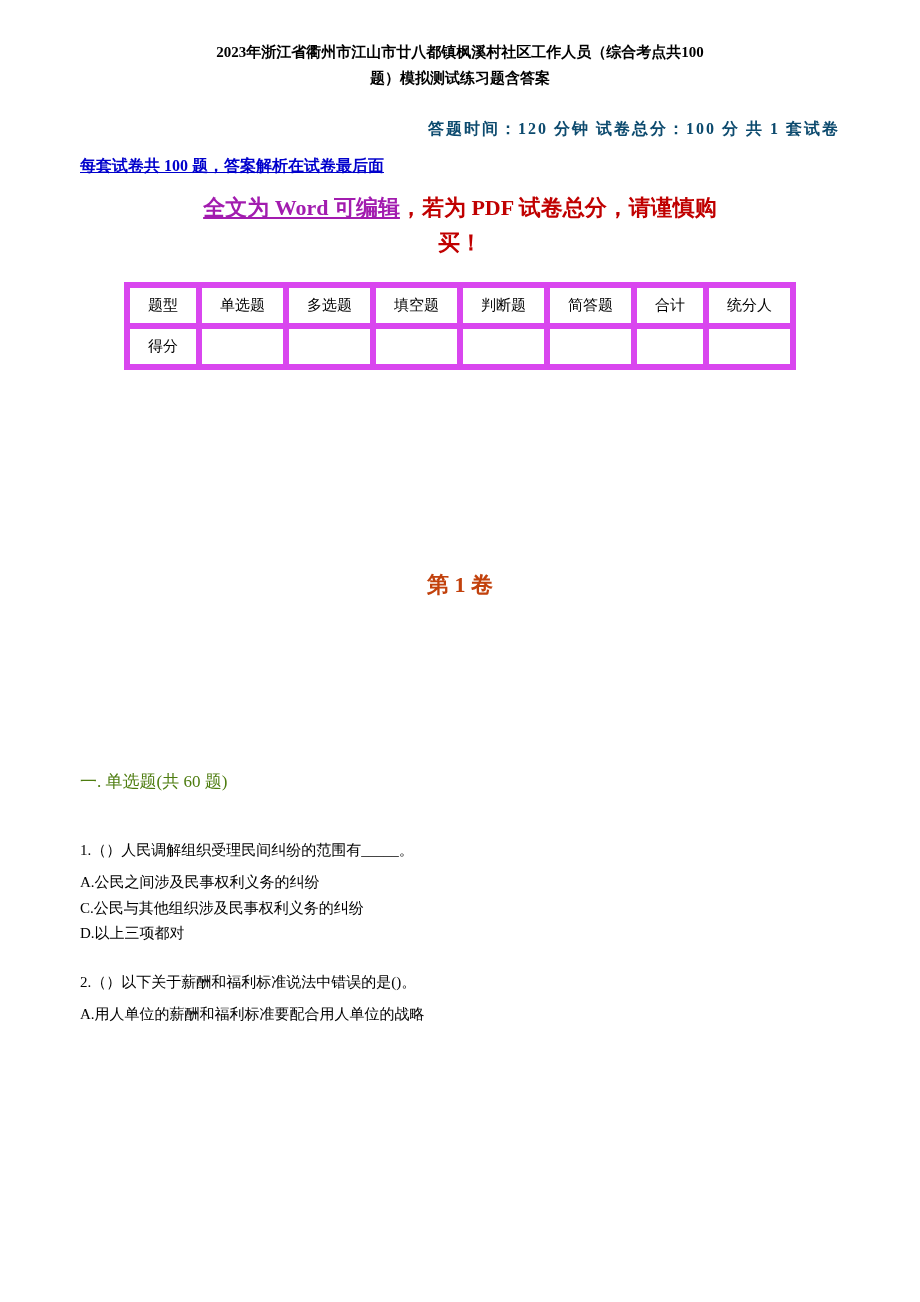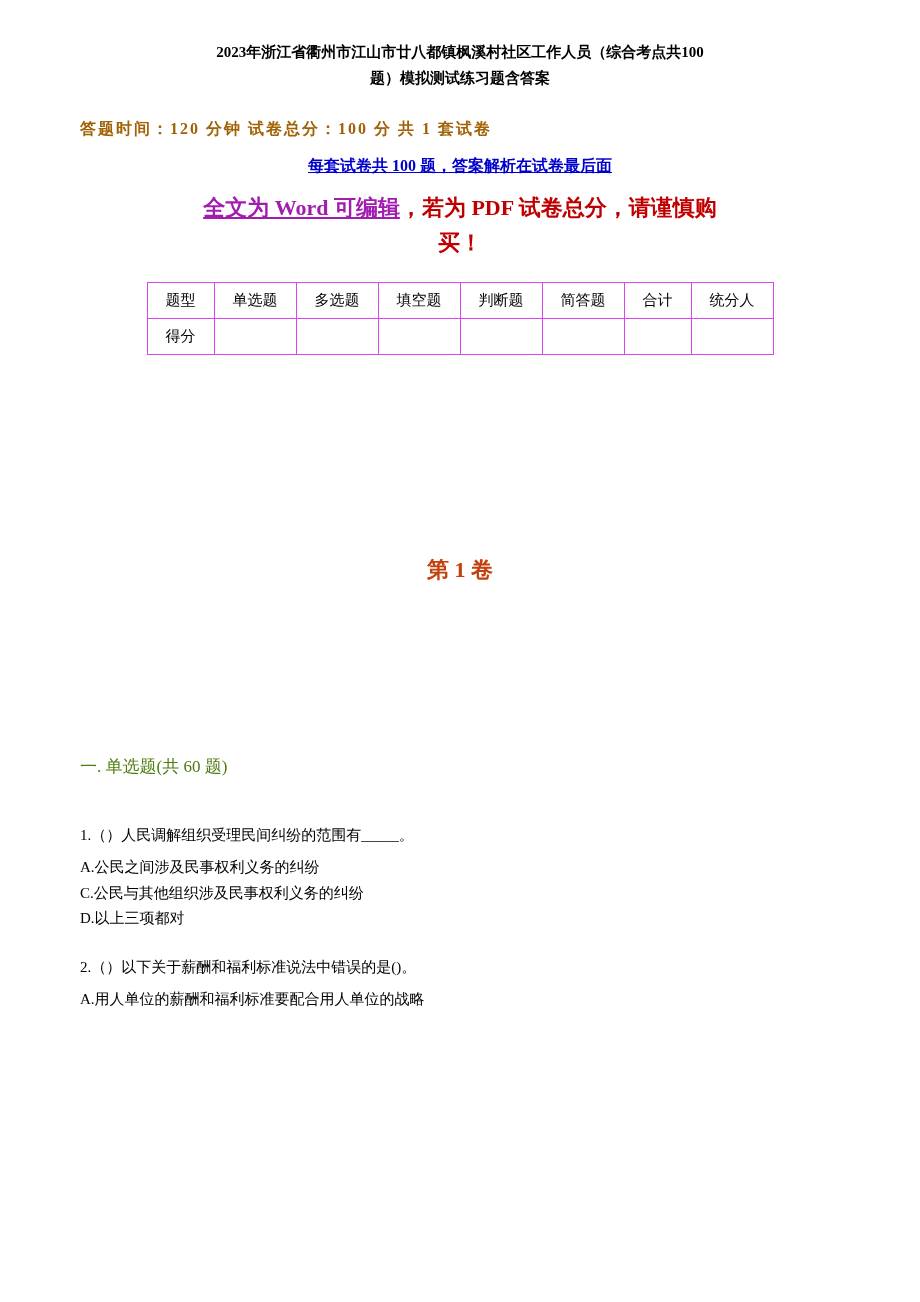--- a/index.html
+++ b/index.html
@@ -18,29 +18,29 @@
     }
     .document-title {
       text-align: center;
       color: #000000;
       font-size: 15px;
       font-weight: bold;
       line-height: 1.7;
       margin-bottom: 28px;
     }
     .exam-info {
-      text-align: left;
+      text-align: right;
       font-size: 16px;
       font-weight: bold;
-      color: #a16207;
+      color: #0c4a6e;
       margin-bottom: 16px;
       letter-spacing: 2px;
     }
     .exam-notice {
-      text-align: center;
+      text-align: left;
       font-size: 16px;
       font-weight: bold;
       color: #0000cc;
       text-decoration: underline;
       margin-bottom: 14px;
     }
     .word-notice {
       text-align: center;
       font-size: 22px;
       font-weight: bold;
@@ -58,21 +58,21 @@
       font-weight: bold;
       color: #c00000;
       margin-bottom: 24px;
     }
     .score-table {
       border-collapse: collapse;
       margin: 0 auto 20px auto;
       min-width: 560px;
     }
     .score-table td {
-      border: 1px solid #d946ef;
+      border: 6px solid #d946ef;
       padding: 8px 18px;
       text-align: center;
       font-size: 15px;
       min-width: 65px;
       height: 36px;
     }
     .score-table .header-row td {
       font-weight: normal;
     }
     .score-table .value-row td {

